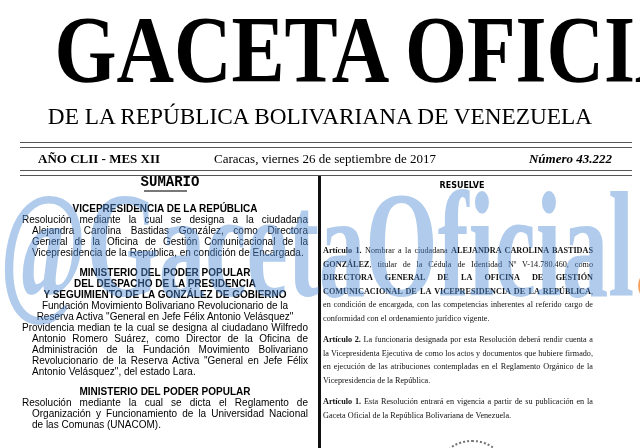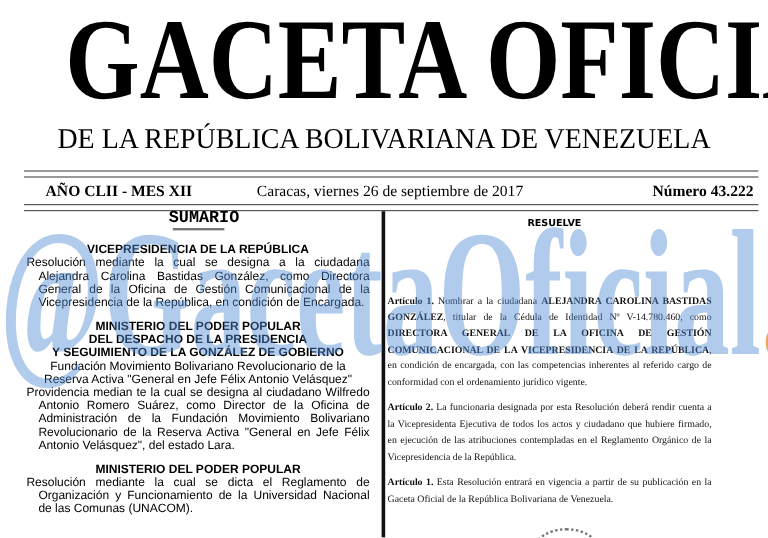--- a/index.html
+++ b/index.html
@@ -28,21 +28,21 @@
   .rule-double {
     position: absolute; left: 20px; width: 612px; height: 4px;
     border-top: 1px solid #555; border-bottom: 1px solid #555;
   }
   .infobar {
     position: absolute; left: 20px; top: 150px; width: 612px; height: 18px;
     font-family: "Liberation Serif", serif; font-size: 13px; line-height: 18px;
   }
   .info-left { position: absolute; left: 18px; font-weight: bold; }
   .info-center { position: absolute; left: 194px; }
-  .info-right { position: absolute; right: 4px; font-weight: bold; }
+  .info-right { position: absolute; right: 20px; font-weight: bold; font-style: italic; }
   .col-divider {
     position: absolute; left: 318px; top: 176px; width: 3px; height: 272px;
     background: #111;
   }
   .sumario-title {
     position: absolute; left: 20px; top: 174px; width: 300px; text-align: center;
     font-family: Liberation Mono, monospace; font-weight: bold; font-size: 14px; line-height: 16px;
   }
   .sumario-underline {
     position: absolute; left: 144px; top: 190px; width: 43px; height: 2px; background: #777;
@@ -122,21 +122,21 @@
 
 <div class="col-divider"></div>
 
 <div class="resuelve">RESUELVE</div>
 
 <div class="right-col">
   <div class="art">
     <b>Artículo 1.</b><span> Nombrar a la ciudadana </span><b>ALEJANDRA CAROLINA BASTIDAS GONZÁLEZ</b><span>, titular de la Cédula de Identidad Nº V-14.780.460, como </span><b>DIRECTORA GENERAL DE LA OFICINA DE GESTIÓN COMUNICACIONAL DE LA VICEPRESIDENCIA DE LA REPÚBLICA</b><span>, en condición de encargada, con las competencias inherentes al referido cargo de conformidad con el ordenamiento jurídico vigente.</span>
   </div>
   <div class="art">
-    <b>Artículo 2.</b><span> La funcionaria designada por esta Resolución deberá rendir cuenta a la Vicepresidenta Ejecutiva de todos los actos y ciudadano que hubiere firmado, en ejecución de las atribuciones contempladas en el Reglamento Orgánico de la Vicepresidencia de la República.</span>
+    <b>Artículo 2.</b><span> La funcionaria designada por esta Resolución deberá rendir cuenta a la Vicepresidenta Ejecutiva de como los actos y documentos que hubiere firmado, en ejecución de las atribuciones contempladas en el Reglamento Orgánico de la Vicepresidencia de la República.</span>
   </div>
   <div class="art">
     <b>Artículo 1.</b><span> Esta Resolución entrará en vigencia a partir de su publicación en la Gaceta Oficial de la República Bolivariana de Venezuela.</span>
   </div>
 
 </div>
 
 <div class="seal"></div>
 
 <div class="watermark"><span>@GacetaOficial</span><span class="io">.io</span></div>

